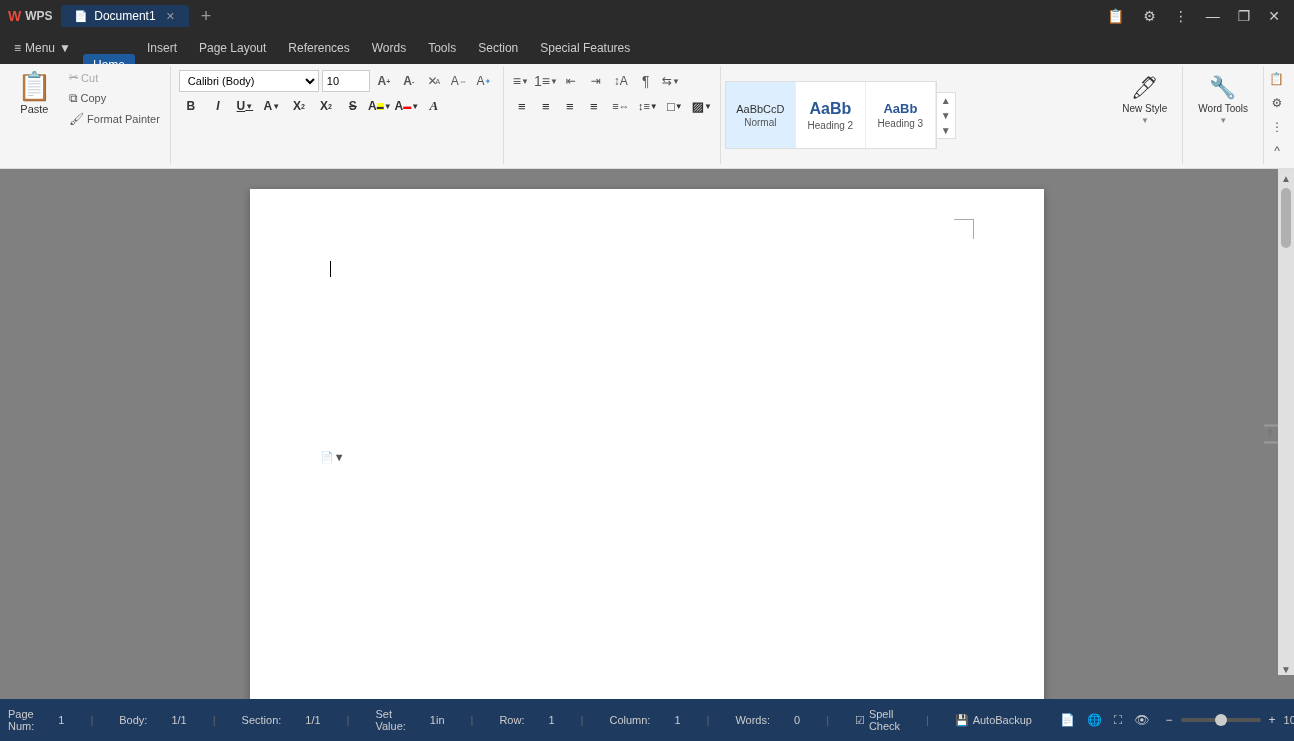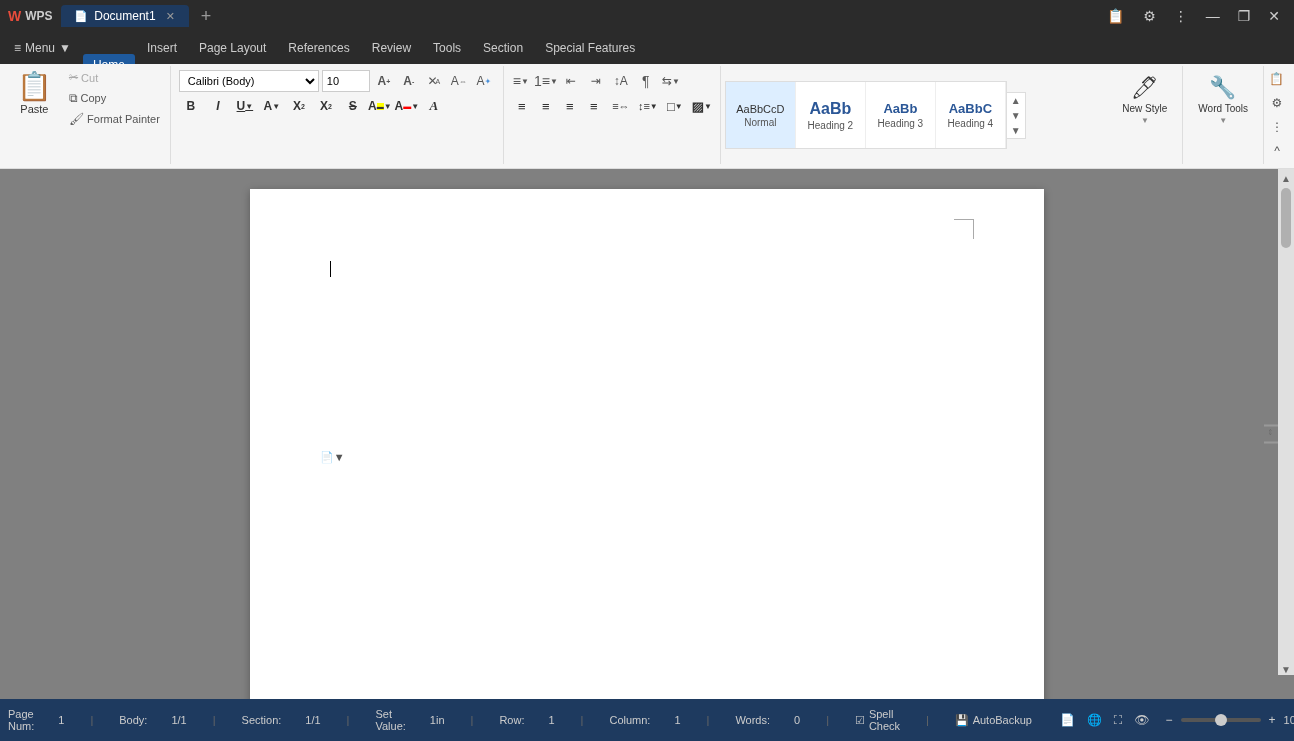--- a/index.html
+++ b/index.html
@@ -255,21 +255,21 @@
   <div class="menu-item">
     <span>Insert</span>
   </div>
   <div class="menu-item">
     <span>Page Layout</span>
   </div>
   <div class="menu-item">
     <span>References</span>
   </div>
   <div class="menu-item">
-    <span>Review</span>
+    <span>Words</span>
   </div>
   <div class="menu-item">
     <span>Tools</span>
   </div>
   <div class="menu-item">
     <span>Section</span>
   </div>
   <div class="menu-item">
     <span>Special Features</span>
   </div>
@@ -366,24 +366,20 @@
           <div class="style-name">Normal</div>
         </div>
         <div class="style-item">
           <div class="style-preview" style="font-size:16px; font-weight:bold; color:#2b5797;">AaBb</div>
           <div class="style-name">Heading 2</div>
         </div>
         <div class="style-item">
           <div class="style-preview" style="font-size:13px; font-weight:bold; color:#2b5797;">AaBb</div>
           <div class="style-name">Heading 3</div>
         </div>
-        <div class="style-item">
-          <div class="style-preview" style="font-size:13px; font-weight:bold; color:#2b5797;">AaBbC</div>
-          <div class="style-name">Heading 4</div>
-        </div>
       </div>
       <div class="style-arrows">
         <div class="style-arrow">▲</div>
         <div class="style-arrow">▼</div>
         <div class="style-arrow">▼</div>
       </div>
     </div>
   </div>
 
   <div class="ribbon-group">

